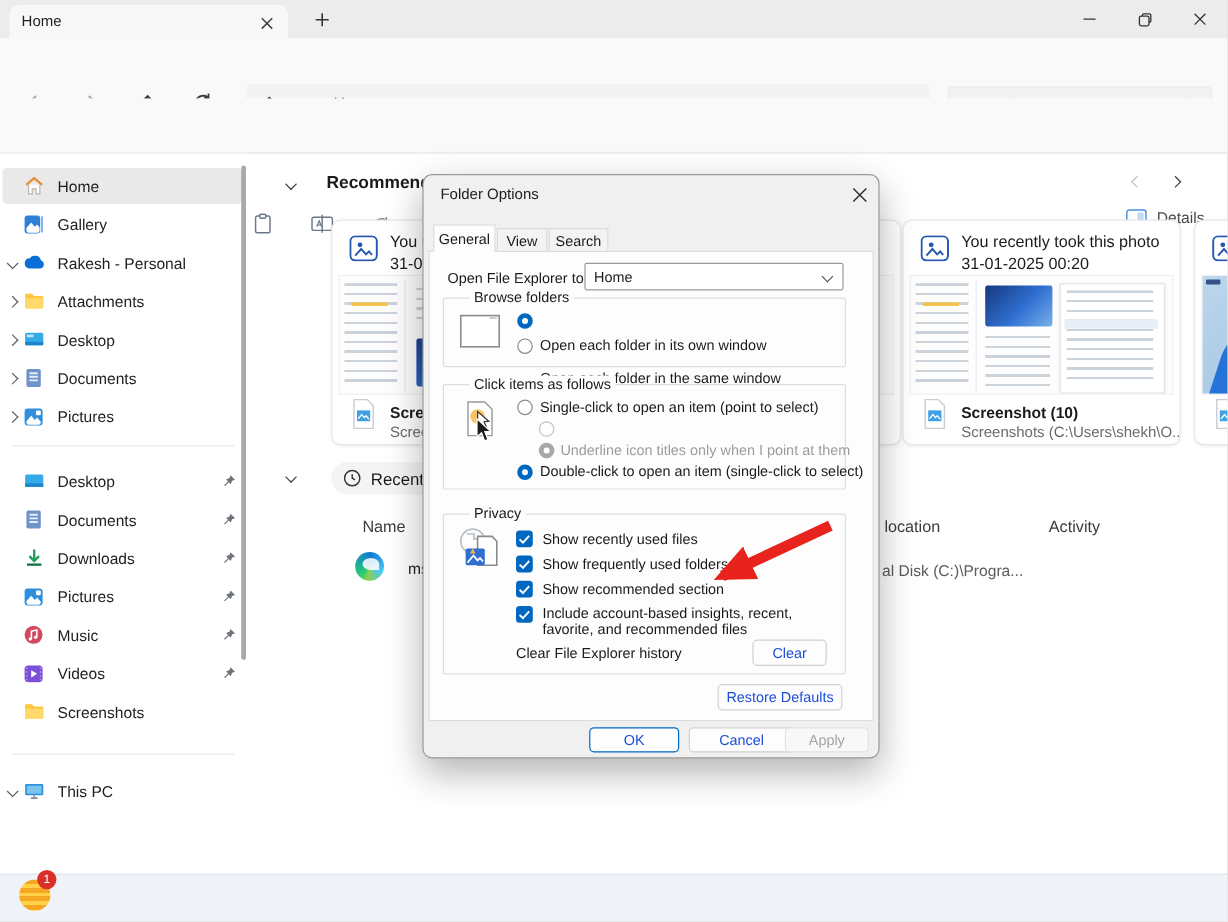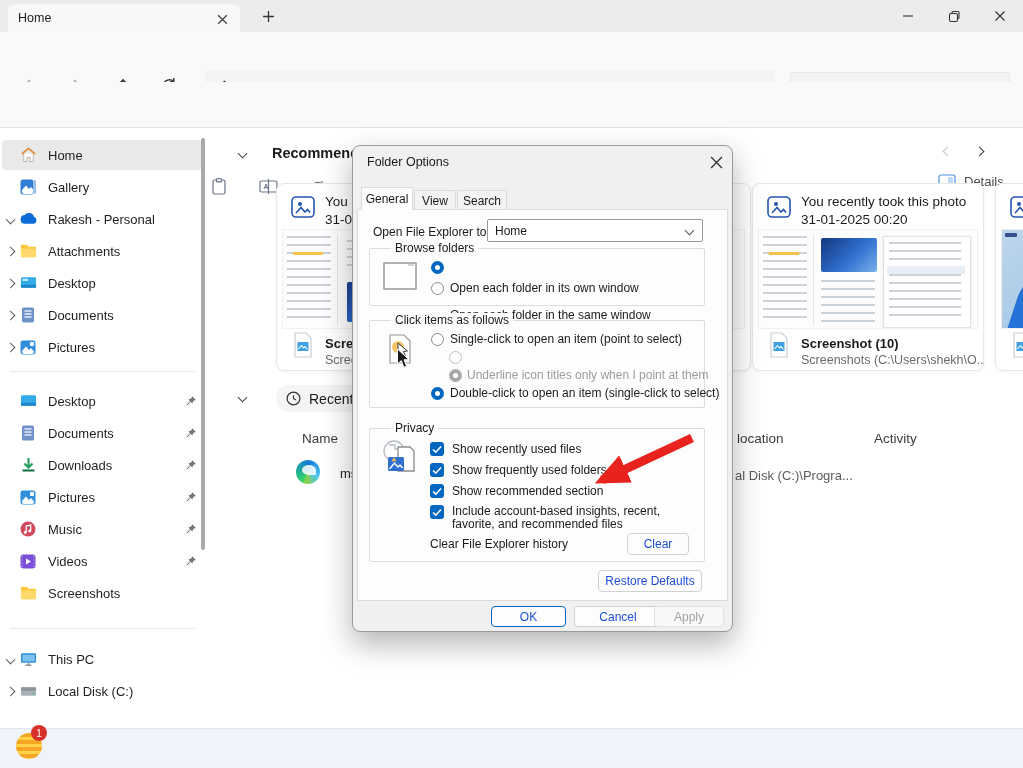--- a/index.html
+++ b/index.html
@@ -405,33 +405,20 @@
       <span class="sb-ico">
           <svg width="17" height="15" viewBox="0 0 18 15">
             <rect x="1" y="1" width="16" height="10" rx="1.2" fill="#2f8fdd"></rect>
             <rect x="2.5" y="2.5" width="13" height="7" fill="#7cc3f0"></rect>
             <path d="M6 13.5 h6 M9 11 v2.5" stroke="#8a9097" stroke-width="1.5"></path>
           </svg>
         </span>
       <span class="sb-label">This PC</span>
     </div>
 
-    <div class="sb-item" style="top:548px;">
-      <span class="sb-caret">
-          <span class="cv r"></span>
-        </span>
-      <span class="sb-ico">
-          <svg width="17" height="13" viewBox="0 0 18 13">
-            <rect x="1" y="2" width="16" height="9" rx="1.5" fill="#aab1b8"></rect>
-            <rect x="1" y="2" width="16" height="4" rx="1.5" fill="#8f969d"></rect>
-            <circle cx="14.5" cy="8.8" r="1" fill="#3ec26f"></circle>
-          </svg>
-        </span>
-      <span class="sb-label">Local Disk (C:)</span>
-    </div>
 
     <div class="abs" style="left:201px;top:10px;width:4px;height:412px;background:#a9a9a9;border-radius:2px;"></div>
   </div>
 
   <div>
     <span class="cv d abs" style="left:239px;top:150px;color:#444;"></span>
     <span class="abs txt" style="left:272px;top:145px;font-size:14.5px;font-weight:bold;color:#1b1b1b;">Recommended</span>
 
     <span class="cv abs" style="left:944px;top:148px;transform:rotate(135deg);color:#c0c0c0;"></span>
     <span class="cv r abs" style="left:976px;top:148px;color:#3c3c3c;"></span>

